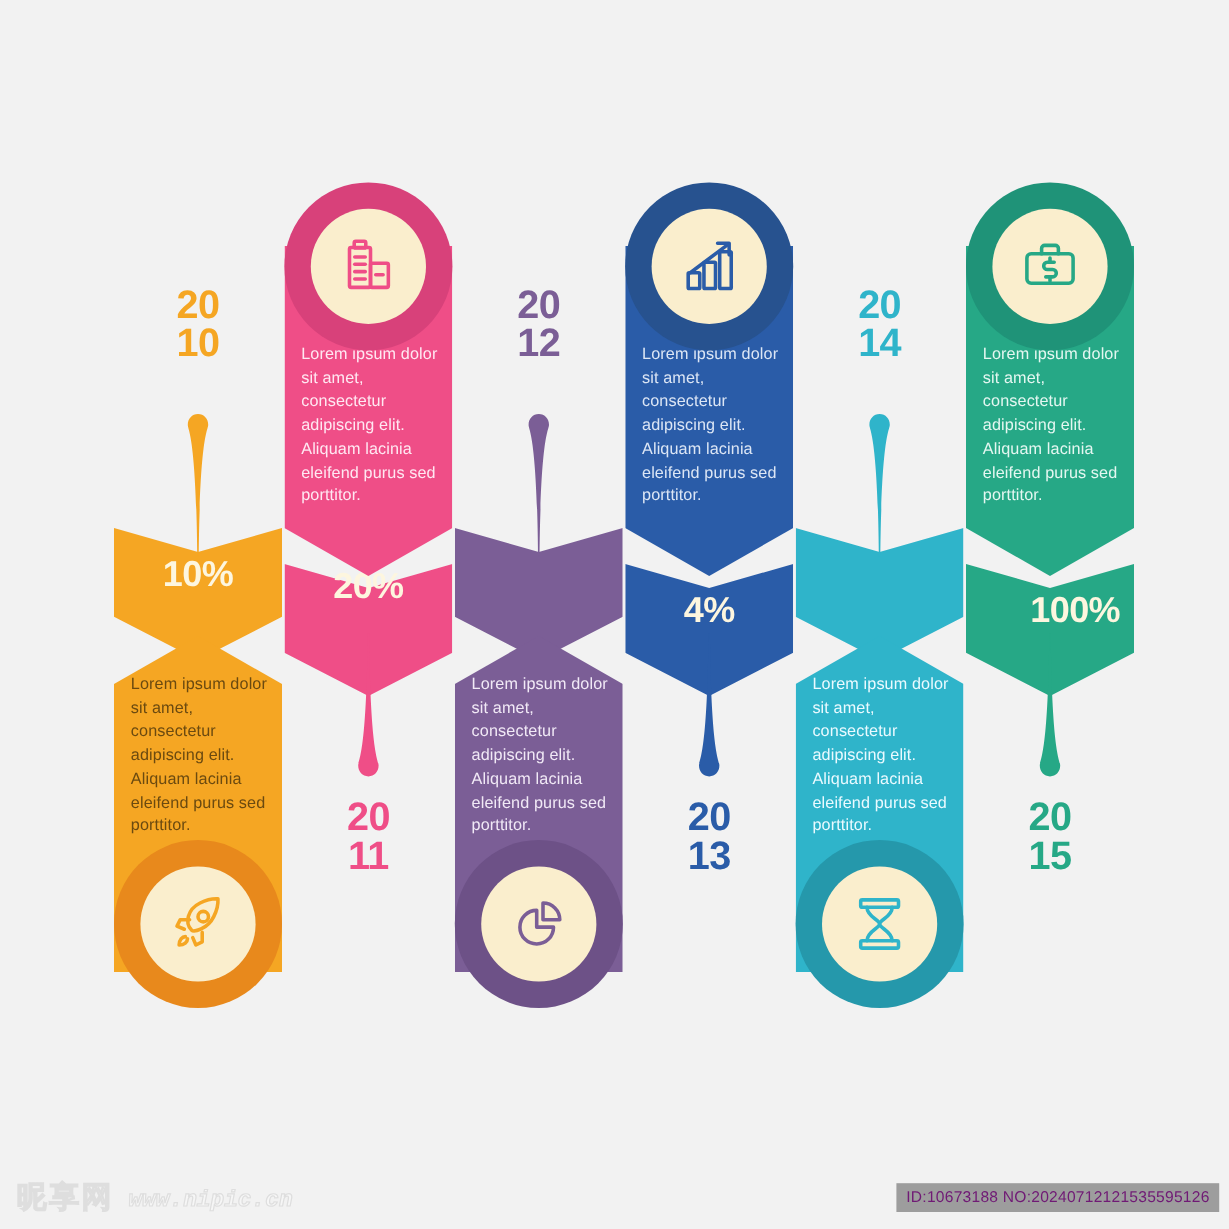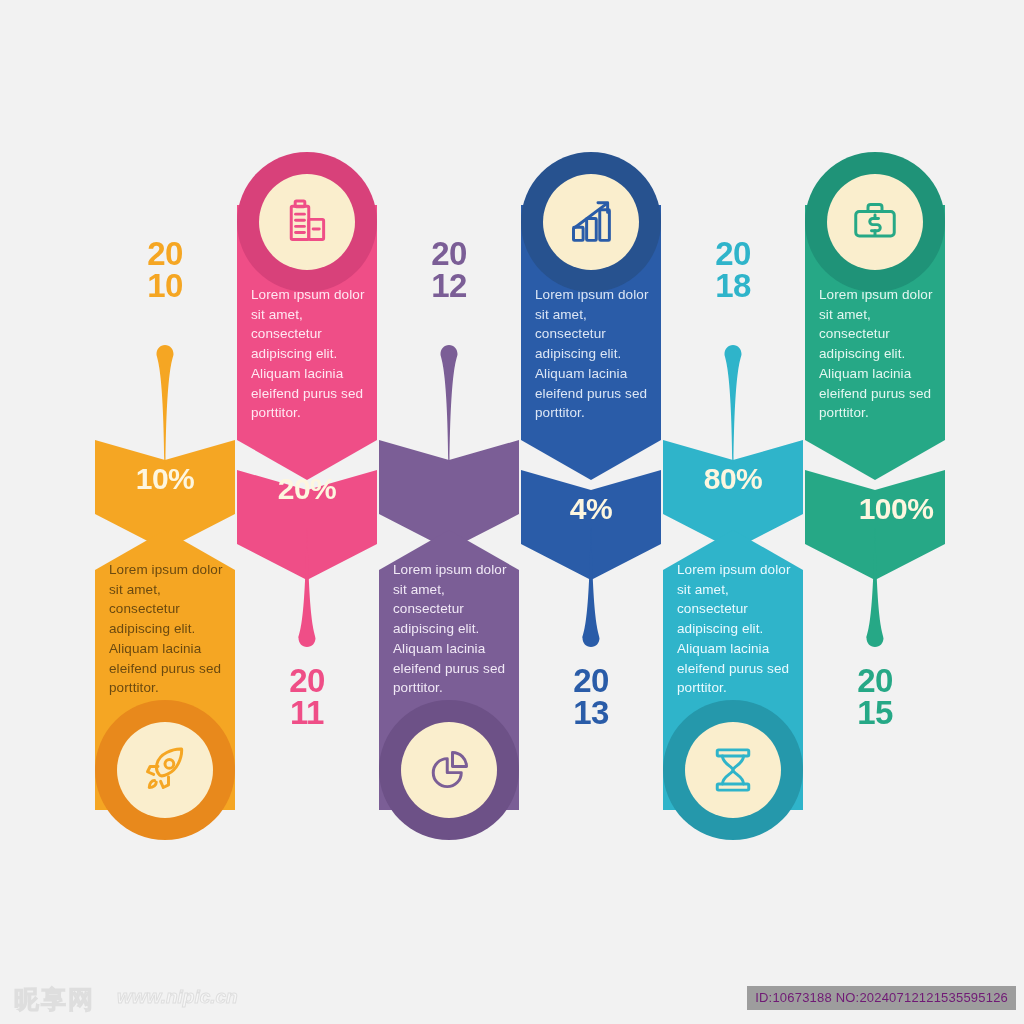--- a/index.html
+++ b/index.html
@@ -61,22 +61,23 @@
   }
   .year span{display:block;}
 
   
   .pin{position:absolute;width:24px;}
   .pin svg{display:block;}
 
   
   #wm{
     position:absolute;left:14px;bottom:12px;
-    display:flex;align-items:flex-start;gap:22px;
+    display:flex;align-items:flex-end;gap:12px;
     color:#e2e2e2;
+    font-family:Liberation Mono, monospace;
   }
   #wmCn{
     font-size:25px;font-weight:bold;letter-spacing:2px;
     color:#f4f4f4;
     -webkit-text-stroke:1px #dedede;
     line-height:1;
   }
   #wmUrl{
     font-size:19px;font-style:italic;font-weight:bold;
     color:#f6f6f6;-webkit-text-stroke:1px #dedede;
@@ -191,36 +192,35 @@
         <span>13</span>
       </div>
       <div class="pin" style="left: 58px; top: 528px;">
         <svg width="24" height="120" viewBox="0 0 24 120">
           <path d="M12 119 C17 119 20.5 115 20.5 110 C20.5 105 13.6 102 12.6 0 L11.4 0 C10.4 102 3.5 105 3.5 110 C3.5 115 7 119 12 119 Z" fill="#2a5ca8"></path>
         </svg>
       </div>
     </div>
     <div class="col" style="left: 663px;">
       <div class="pband down" style="top: 440px; height: 110px; background: rgb(47, 180, 202);"></div>
-      <div class="pct" style="top: 462px;">80%</div>
       <div class="banner bot" style="background: rgb(47, 180, 202); top: 530px; height: 280px;"></div>
       <div class="bannerTxt" style="color: rgb(234, 250, 255); top: 560px;">Lorem ipsum dolor sit amet, consectetur adipiscing elit. Aliquam lacinia eleifend purus sed porttitor.</div>
       <div class="disc discOuter" style="left: 0px; top: 700px; background: rgb(37, 152, 171);">
         <div class="discInner">
           <svg width="56" height="56" viewBox="0 0 64 64" fill="none" stroke="#2fb4ca" stroke-width="3.4" stroke-linecap="round" stroke-linejoin="round">
             <rect x="14" y="9" width="36" height="7" rx="1.5"></rect>
             <rect x="14" y="48" width="36" height="7" rx="1.5"></rect>
             <path d="M20 16c0 9 12 12 12 16 0 4-12 7-12 16"></path>
             <path d="M44 16c0 9-12 12-12 16 0 4 12 7 12 16"></path>
           </svg>
         </div>
       </div>
       <div class="year" style="color: rgb(47, 180, 202); left: 25px; top: 238px;">
         <span>20</span>
-        <span>18</span>
+        <span>14</span>
       </div>
       <div class="pin" style="left: 58px; top: 344px;">
         <svg width="24" height="120" viewBox="0 0 24 120">
           <path d="M12 1 C17 1 20.5 5 20.5 10 C20.5 15 13.6 18 12.6 120 L11.4 120 C10.4 18 3.5 15 3.5 10 C3.5 5 7 1 12 1 Z" fill="#2fb4ca"></path>
         </svg>
       </div>
     </div>
     <div class="col" style="left: 805px;">
       <div class="pband down" style="top: 470px; height: 110px; background: rgb(38, 168, 134);"></div>
       <div class="pct" style="top: 492px; margin-left: 21px;">100%</div>

